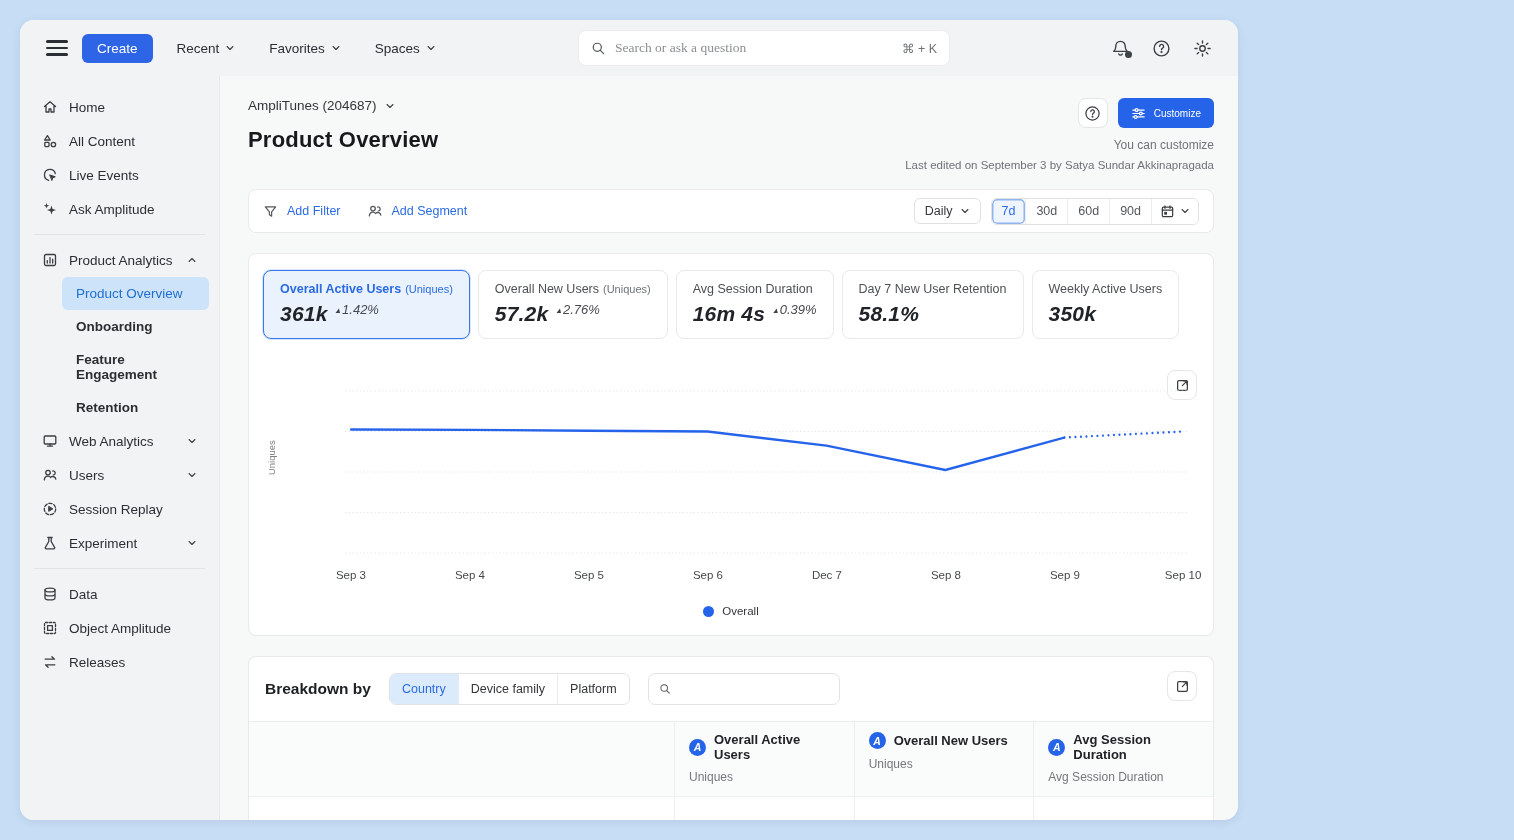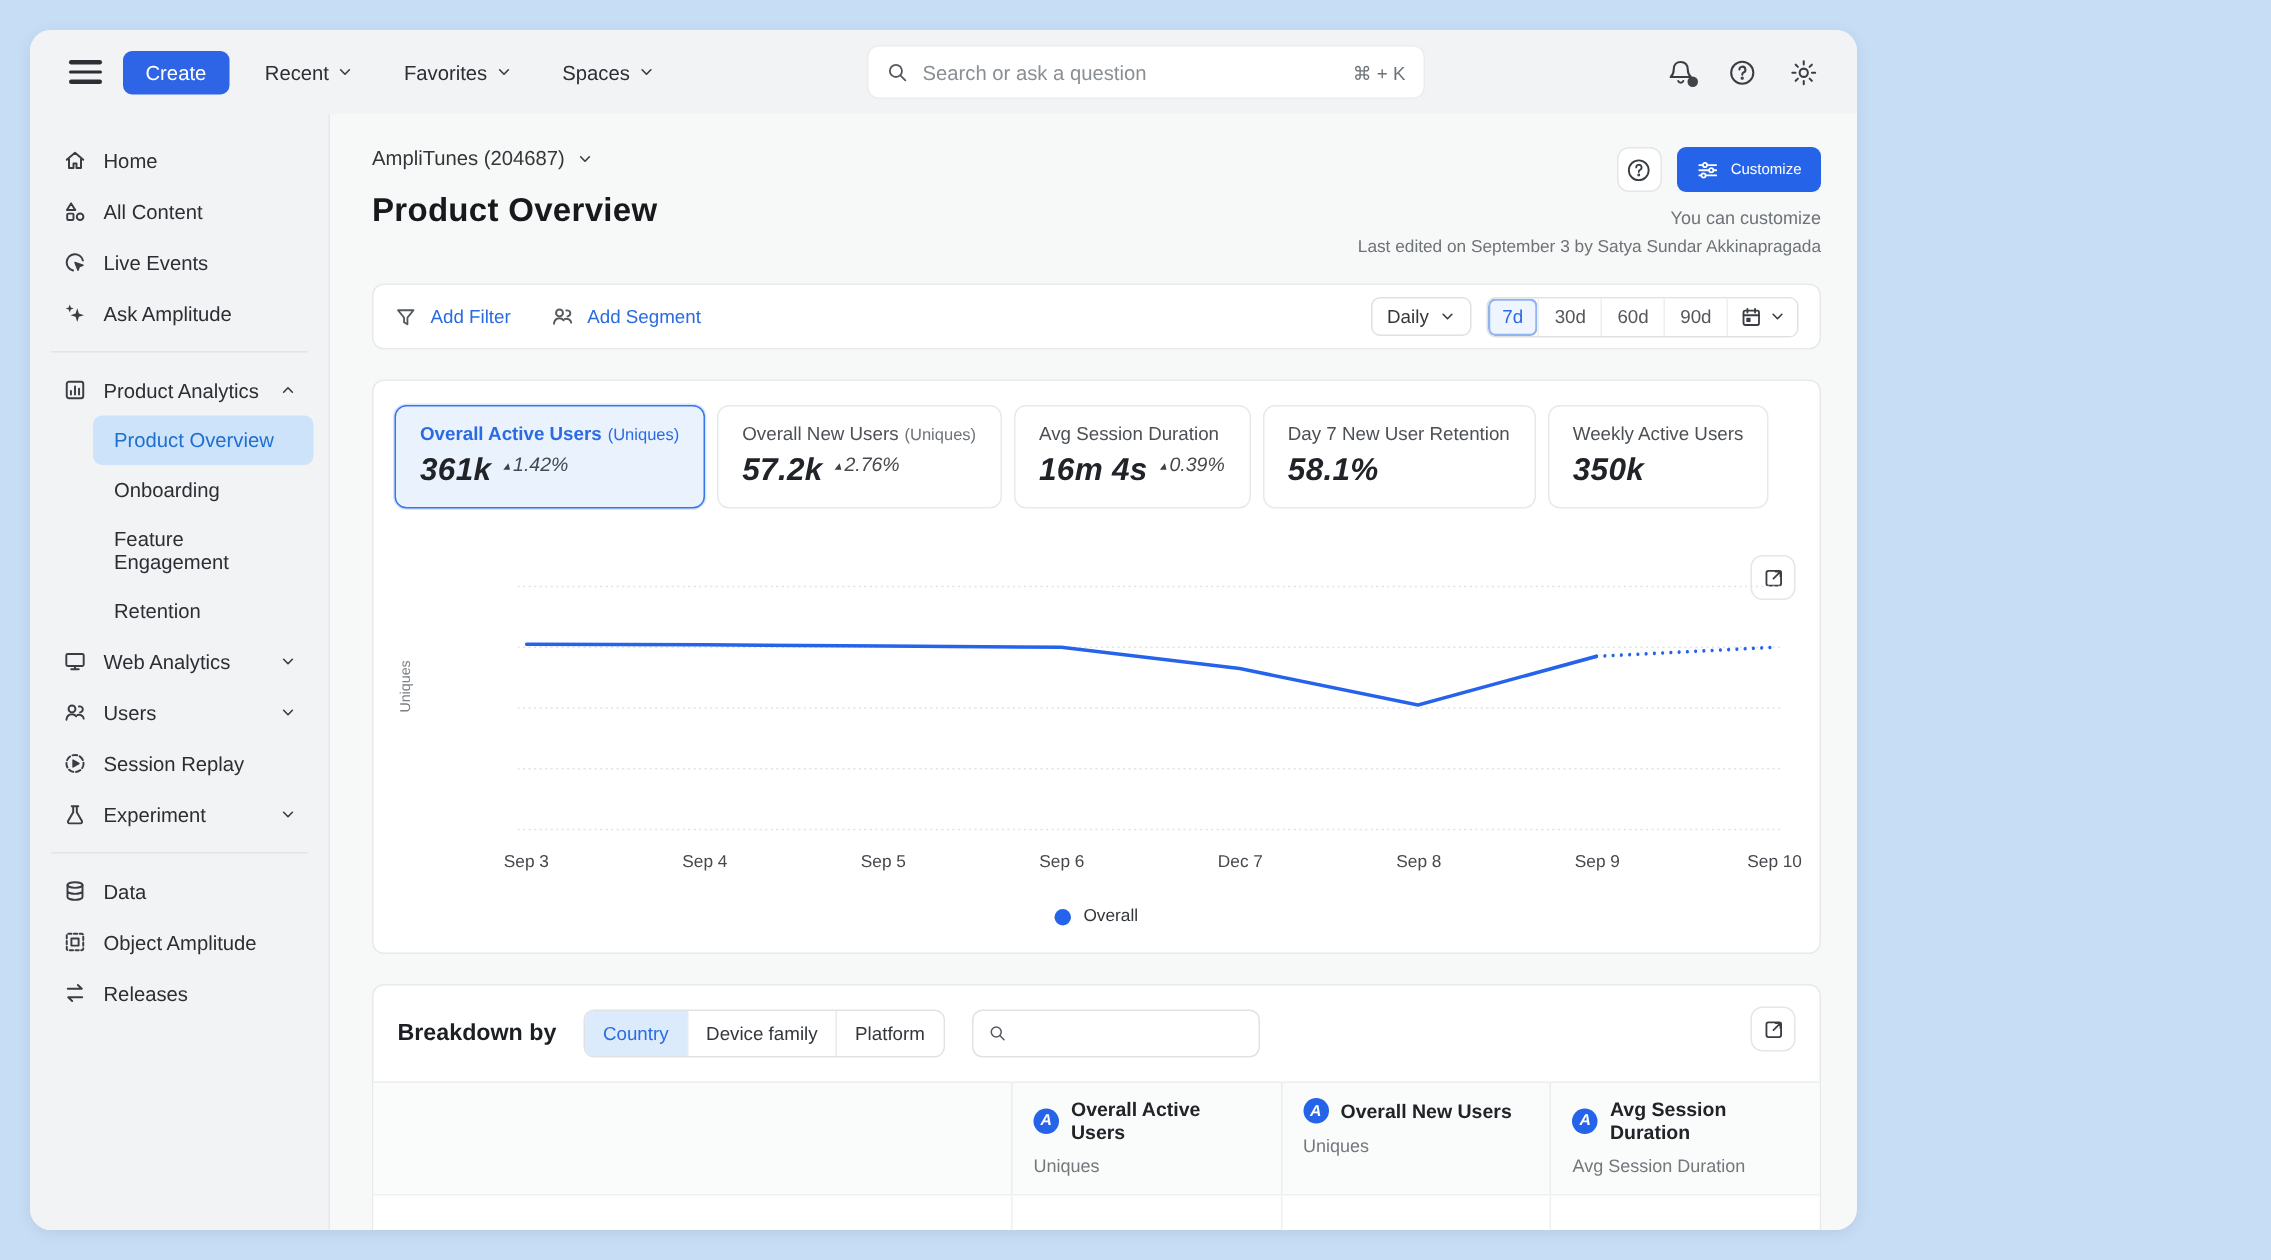--- a/index.html
+++ b/index.html
@@ -11,33 +11,33 @@
   
   .topbar { height:56px; background:#f2f3f4; display:flex; align-items:center; padding:0 26px; flex:0 0 auto; position:relative; }
   .hamburger { width:22px; display:flex; flex-direction:column; gap:4px; cursor:pointer; margin-right:14px; }
   .hamburger span { height:2.4px; background:#2b2e33; border-radius:2px; }
   .btn-create { background:#2e65e6; color:#fff; border:none; border-radius:6px; font-size:13.5px; font-family:inherit;
                 padding:7px 15px; cursor:pointer; }
   .top-menu { display:flex; align-items:center; gap:6px; font-size:13.5px; color:#2b2e33; padding:8px 10px; cursor:pointer; margin-left:14px; }
   .chev { width:10px; height:10px; }
   .searchbar { position:absolute; left:558px; width:372px; height:36px; background:#fff; border-radius:8px;
                display:flex; align-items:center; padding:0 12px; gap:9px; border:1px solid #ececee; }
-  .searchbar input { border:none; outline:none; flex:1; font-size:13.5px; font-family:Liberation Sans, sans-serif; color:#15803d; background:transparent; }
+  .searchbar input { border:none; outline:none; flex:1; font-size:13.5px; font-family:Liberation Serif, serif; color:#15803d; background:transparent; }
   .searchbar input::placeholder { color:#8a8f94; }
   .kbd { font-size:12.5px; color:#6e7378; }
   .top-right { margin-left:auto; display:flex; align-items:center; gap:22px; }
   .icon-btn { position:relative; cursor:pointer; display:flex; }
   .dot-badge { position:absolute; right:-2px; bottom:0; width:7px; height:7px; background:#3f4448; border-radius:50%; }
 
   
   .body { flex:1; display:flex; min-height:0; }
   .sidebar { width:200px; background:#f2f3f4; border-right:1px solid #e7e8ea; padding:14px 10px; overflow:hidden; flex:0 0 auto; }
   .sb-item { display:flex; align-items:center; gap:11px; padding:9px 12px; font-size:13.5px; color:#2b2e33; border-radius:6px; cursor:pointer; }
   .sb-item .sb-chev { margin-left:auto; }
-  .sb-sub { padding:9px 12px 9px 14px; margin-left:32px; }
+  .sb-sub { padding:9px 12px 9px 14px; margin-left:32px;font-weight:bold; }
   .sb-sub.active { background:#cde3fa; color:#1e6fd0; font-weight:400; }
   .sb-div { height:1px; background:#e2e4e6; margin:8px 4px; }
   .sb-ic { width:16px; display:flex; flex:0 0 auto; }
 
   .main { flex:1; overflow:hidden; padding:0 24px 0 28px; }
 
   
   .page-head { display:flex; justify-content:space-between; margin-top:22px; }
   .proj-row { display:flex; align-items:center; gap:8px; font-size:13.5px; color:#33363a; cursor:pointer; }
   .page-title { font-size:22px; font-weight:700; letter-spacing:.2px; margin-top:14px; color:#17191c; }

